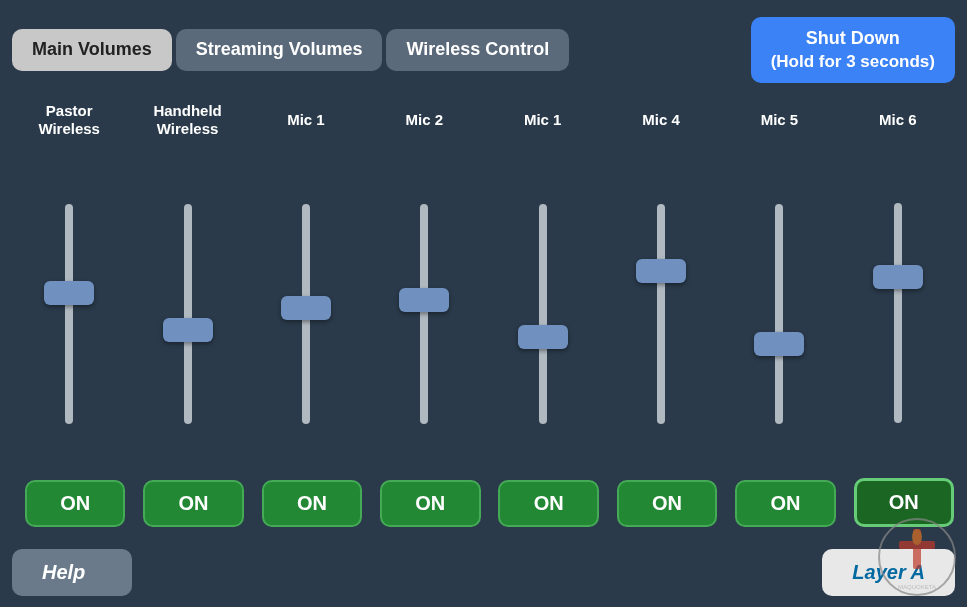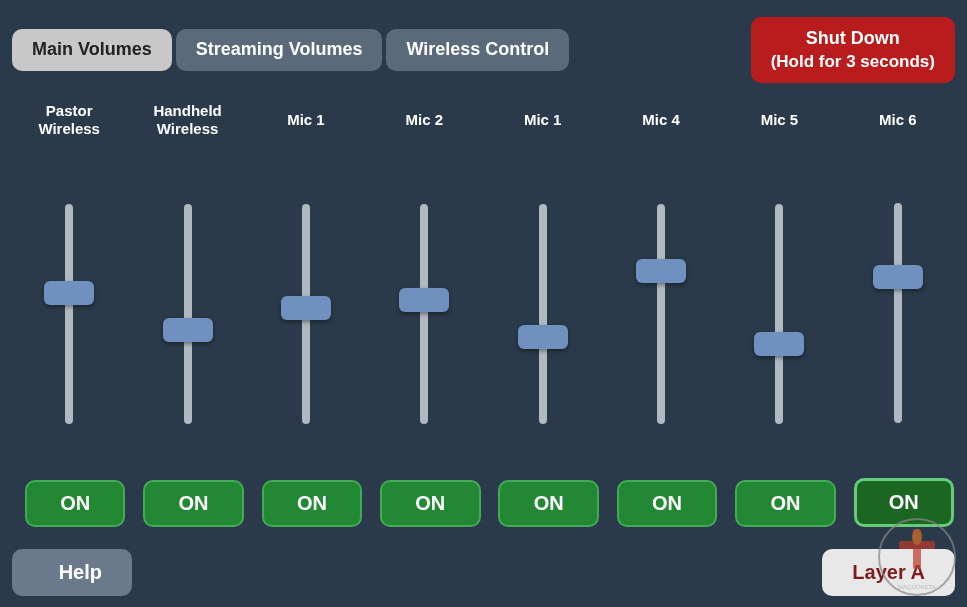--- a/index.html
+++ b/index.html
@@ -36,21 +36,21 @@
     }
 
     .tab-btn.active {
       background: #c8c8c8;
       color: #222;
     }
 
     .spacer { flex: 1; }
 
     .shutdown-btn {
-      background: #b91c1c;
+      background: #3b82f6;
       color: white;
       border: none;
       border-radius: 10px;
       padding: 10px 20px;
       font-size: 18px;
       font-weight: bold;
       cursor: pointer;
       text-align: center;
       line-height: 1.3;
       min-width: 160px;
@@ -158,26 +158,27 @@
     .footer-btn {
       background: #6a7a8a;
       color: white;
       border: none;
       border-radius: 10px;
       padding: 12px 30px;
       font-size: 20px;
       font-weight: bold;
       cursor: pointer;
       min-width: 120px;
-      text-align: right;
+      text-align: left;
+      font-style: italic;
     }
 
     .footer-btn.active {
       background: #e8e8e8;
-      color: #7f1d1d;
+      color: #0369a1;
     }
 
     .footer-spacer { flex: 1; }
 
     
     .logo-watermark {
       position: absolute;
       bottom: 10px;
       right: 10px;
       width: 80px;

